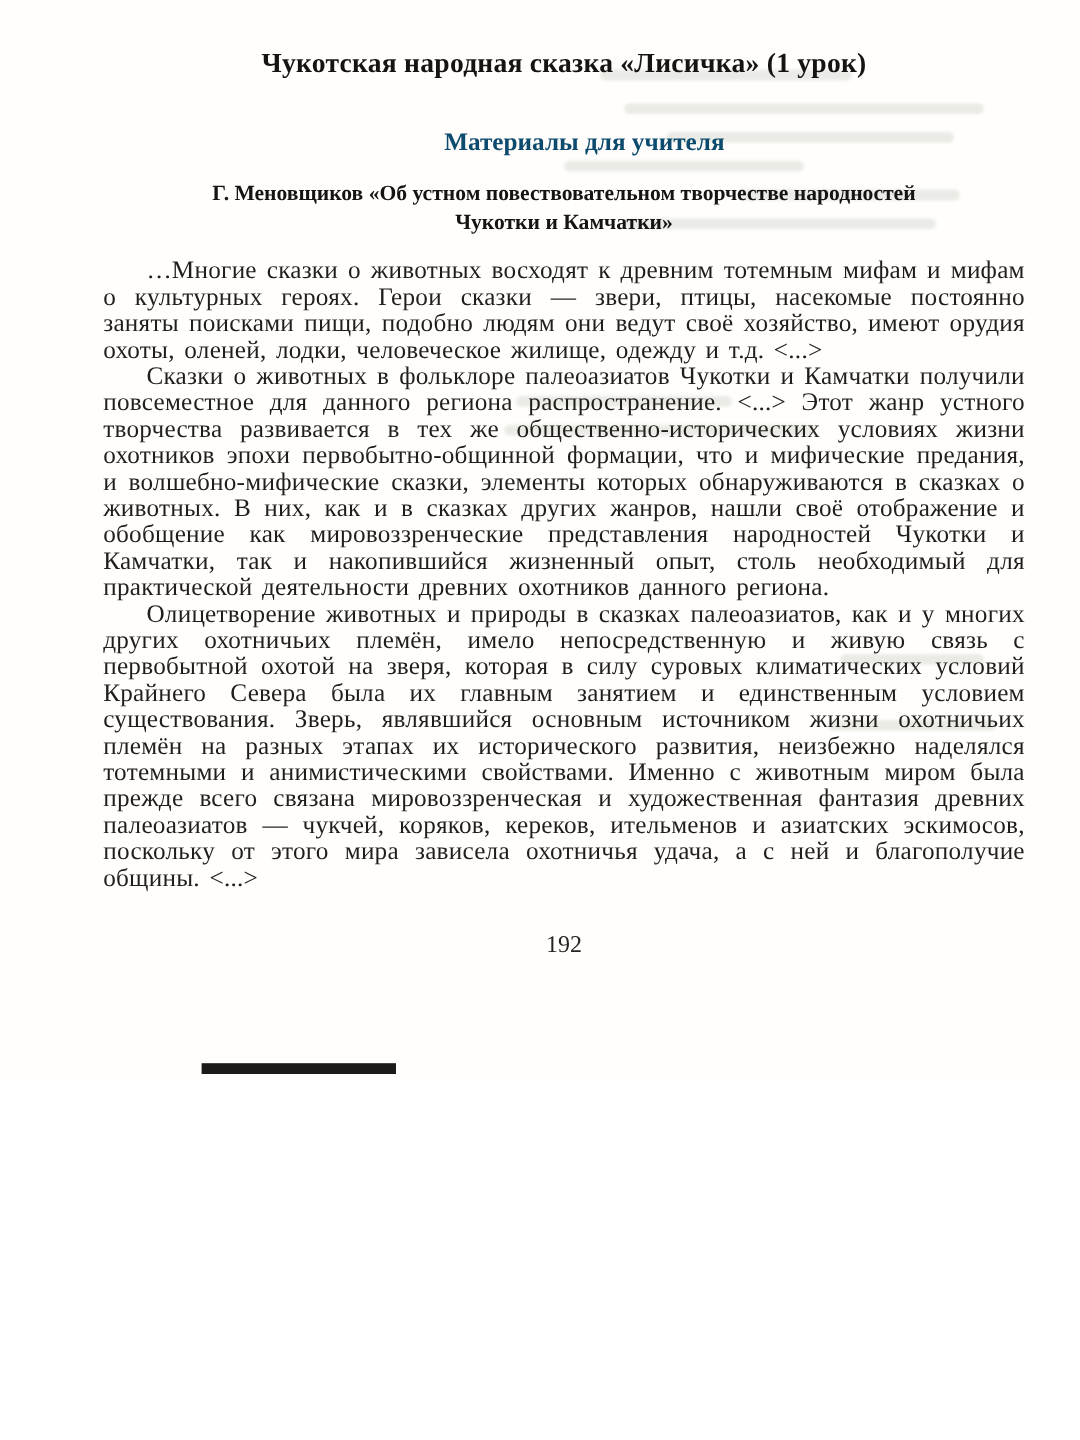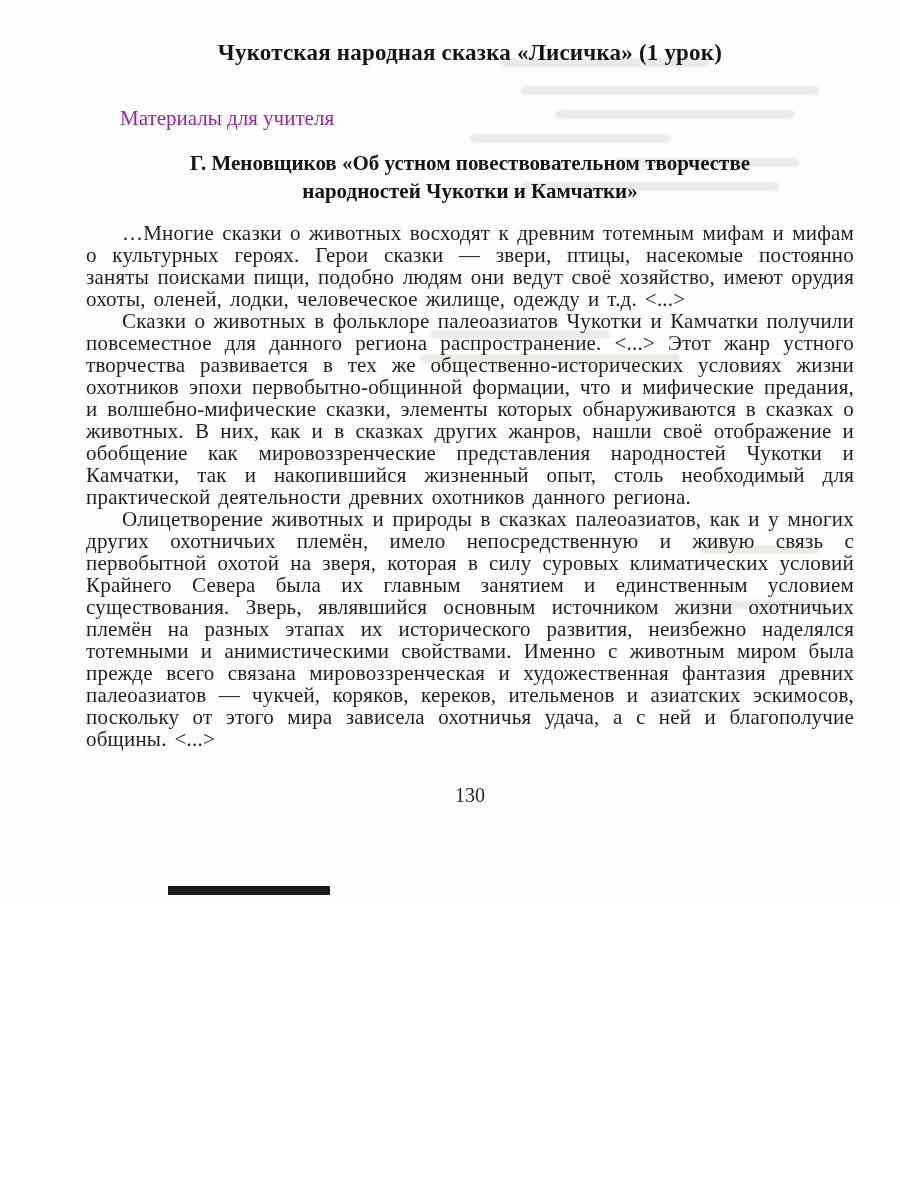--- a/index.html
+++ b/index.html
@@ -39,27 +39,28 @@
   .title {
     font-size: 23px;
     font-weight: bold;
     text-align: center;
     letter-spacing: 0.2px;
     margin: 0 0 40px 0;
     color: #161412;
   }
   .subtitle {
     font-size: 21px;
-    font-weight: normal;
+    font-weight: bold;
     margin: 0 0 18px 0;
     padding-left: 34px;
-    color: #a21caf;
+    color: #0c4a6e;
+    text-align: center;
   }
   .section-heading {
-    font-size: 21px;
+    font-size: 18px;
     font-weight: bold;
     text-align: center;
     margin: 0 0 16px 0;
     padding: 0 66px;
     line-height: 1.35;
     color: #161412;
   }
   .body-text p {
     font-size: 21px;
     line-height: 22px;
@@ -118,19 +119,19 @@
     <h2 class="subtitle">Материалы для учителя</h2>
 
     <h3 class="section-heading">Г. Меновщиков «Об устном повествовательном творчестве народностей Чукотки и Камчатки»</h3>
 
     <div class="body-text">
       <p lang="ru">…Многие сказки о животных восходят к древним тотемным мифам и мифам о культурных героях. Герои сказки — звери, птицы, насекомые постоянно заняты поисками пищи, подобно людям они ведут своё хозяйство, имеют орудия охоты, оленей, лодки, человеческое жилище, одежду и т.д. &lt;...&gt;</p>
       <p lang="ru">Сказки о животных в фольклоре палеоазиатов Чукотки и Камчатки получили повсеместное для данного региона распространение. &lt;...&gt; Этот жанр устного творчества развивается в тех же общественно-исторических условиях жизни охотников эпохи первобытно-общинной формации, что и мифические предания, и волшебно-мифические сказки, элементы которых обнаруживаются в сказках о животных. В них, как и в сказках других жанров, нашли своё отображение и обобщение как мировоззренческие представления народностей Чукотки и Камчатки, так и накопившийся жизненный опыт, столь необходимый для практической деятельности древних охотников данного региона.</p>
       <p lang="ru">Олицетворение животных и природы в сказках палеоазиатов, как и у многих других охотничьих племён, имело непосредственную и живую связь с первобытной охотой на зверя, которая в силу суровых климатических условий Крайнего Севера была их главным занятием и единственным условием существования. Зверь, являвшийся основным источником жизни охотничьих племён на разных этапах их исторического развития, неизбежно наделялся тотемными и анимистическими свойствами. Именно с животным миром была прежде всего связана мировоззренческая и художественная фантазия древних палеоазиатов — чукчей, коряков, кереков, ительменов и азиатских эскимосов, поскольку от этого мира зависела охотничья удача, а с ней и благополучие общины. &lt;...&gt;</p>
     </div>
 
-    <div class="page-number">130</div>
+    <div class="page-number">192</div>
 
   </div>
 
   <div class="bottom-artifact"></div>
 
 </div>
 
 </body></html>

